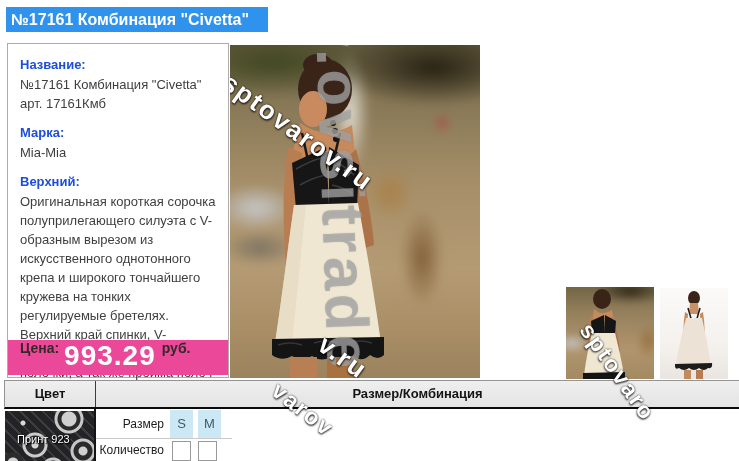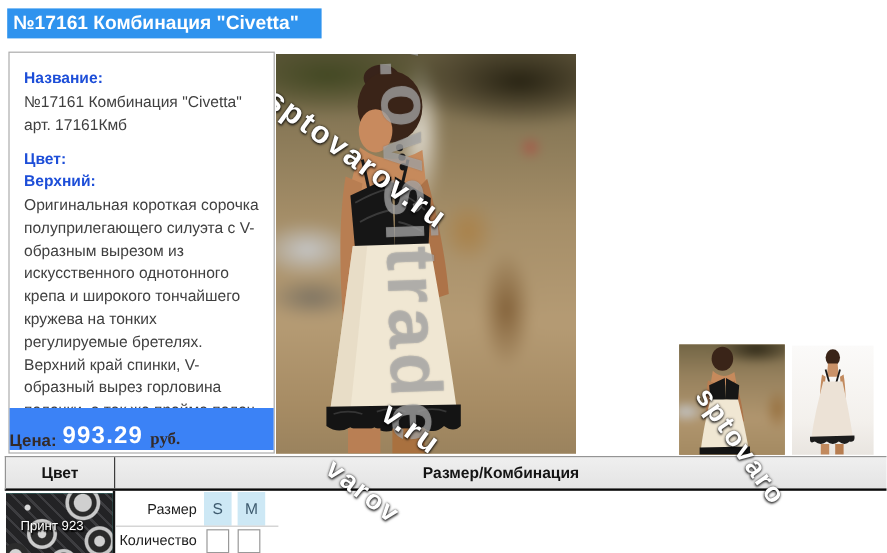--- a/index.html
+++ b/index.html
@@ -13,25 +13,25 @@
 
   
   #info-panel{position:absolute;left:7px;top:43px;width:222px;height:335px;border:1px solid #ACACAC;
               box-sizing:border-box;background:#fff;}
   .panel-inner{padding:13px 10px 0 12px;}
   .field-label{font-size:13px;font-weight:bold;color:#1d4ed8;margin:0 0 3px 0;}
   .field-value{font-size:13px;color:#3f3f3f;line-height:19px;margin:0 0 12px 0;}
   .desc{margin-bottom:0;}
 
   
-  #price-bar{position:absolute;left:0;right:0;bottom:2px;height:35px;background:#3b82f6;
-             display:flex;align-items:flex-end;}
+  #price-bar{position:absolute;left:0;right:0;bottom:2px;height:35px;background:#ec4899;
+             display:flex;align-items:flex-start;padding-left:12px;}
   #price-bar .price-label{font-size:14px;font-weight:bold;color:#332a28;margin-right:5px;}
-  #price-bar .price-value{font-size:20px;font-weight:bold;color:#fff;margin-right:6px;letter-spacing:1px;}
-  #price-bar .price-currency{font-size:14px;font-weight:bold;color:#332a28;font-family:Liberation Serif, serif;}
+  #price-bar .price-value{font-size:28px;font-weight:bold;color:#fff;margin-right:6px;letter-spacing:1px;}
+  #price-bar .price-currency{font-size:14px;font-weight:bold;color:#332a28;}
 
   
   #main-photo{position:absolute;left:230px;top:45px;width:250px;height:333px;overflow:hidden;background:#a58e68;}
   #main-photo .bg{position:absolute;left:-12px;top:-12px;width:274px;height:357px;filter:blur(5px);
     background:
       radial-gradient(ellipse 140px 55px at 215px 35px, rgba(34,30,15,.95), rgba(34,30,15,0) 70%),
       radial-gradient(ellipse 150px 50px at 55px 30px, rgba(60,68,30,.9), rgba(60,68,30,0) 70%),
       radial-gradient(ellipse 26px 85px at 132px 80px, rgba(230,226,216,.95), rgba(230,226,216,0) 75%),
       radial-gradient(ellipse 62px 34px at 38px 175px, rgba(200,204,209,.92), rgba(200,204,209,0) 70%),
       radial-gradient(ellipse 55px 25px at 42px 215px, rgba(118,110,96,.9), rgba(118,110,96,0) 70%),
@@ -104,21 +104,22 @@
 
 <div id="page">
 
   <div id="title-bar">№17161 Комбинация "Civetta"</div>
 
   <div id="info-panel">
     <div class="panel-inner">
       <div class="field-label">Название:</div>
       <div class="field-value"><span>№17161 Комбинация "Civetta"</span><br>
         <span>арт. 17161Кмб</span></div>
-      <div class="field-label">Цвет:</div>
+      <div class="field-label">Марка:</div>
+      <div class="field-value">Mia-Mia</div>
       <div class="field-label">Верхний:</div>
       <div class="field-value desc">Оригинальная короткая сорочка полуприлегающего силуэта с V-образным вырезом из искусственного однотонного крепа и широкого тончайшего кружева на тонких регулируемые бретелях. Верхний край спинки, V-образный вырез горловина полочки, а так же пройма полоч</div>
     </div>
     <div id="price-bar">
       <span class="price-label">Цена:</span>
       <span class="price-value">993.29</span>
       <span class="price-currency">руб.</span>
     </div>
   </div>
 

